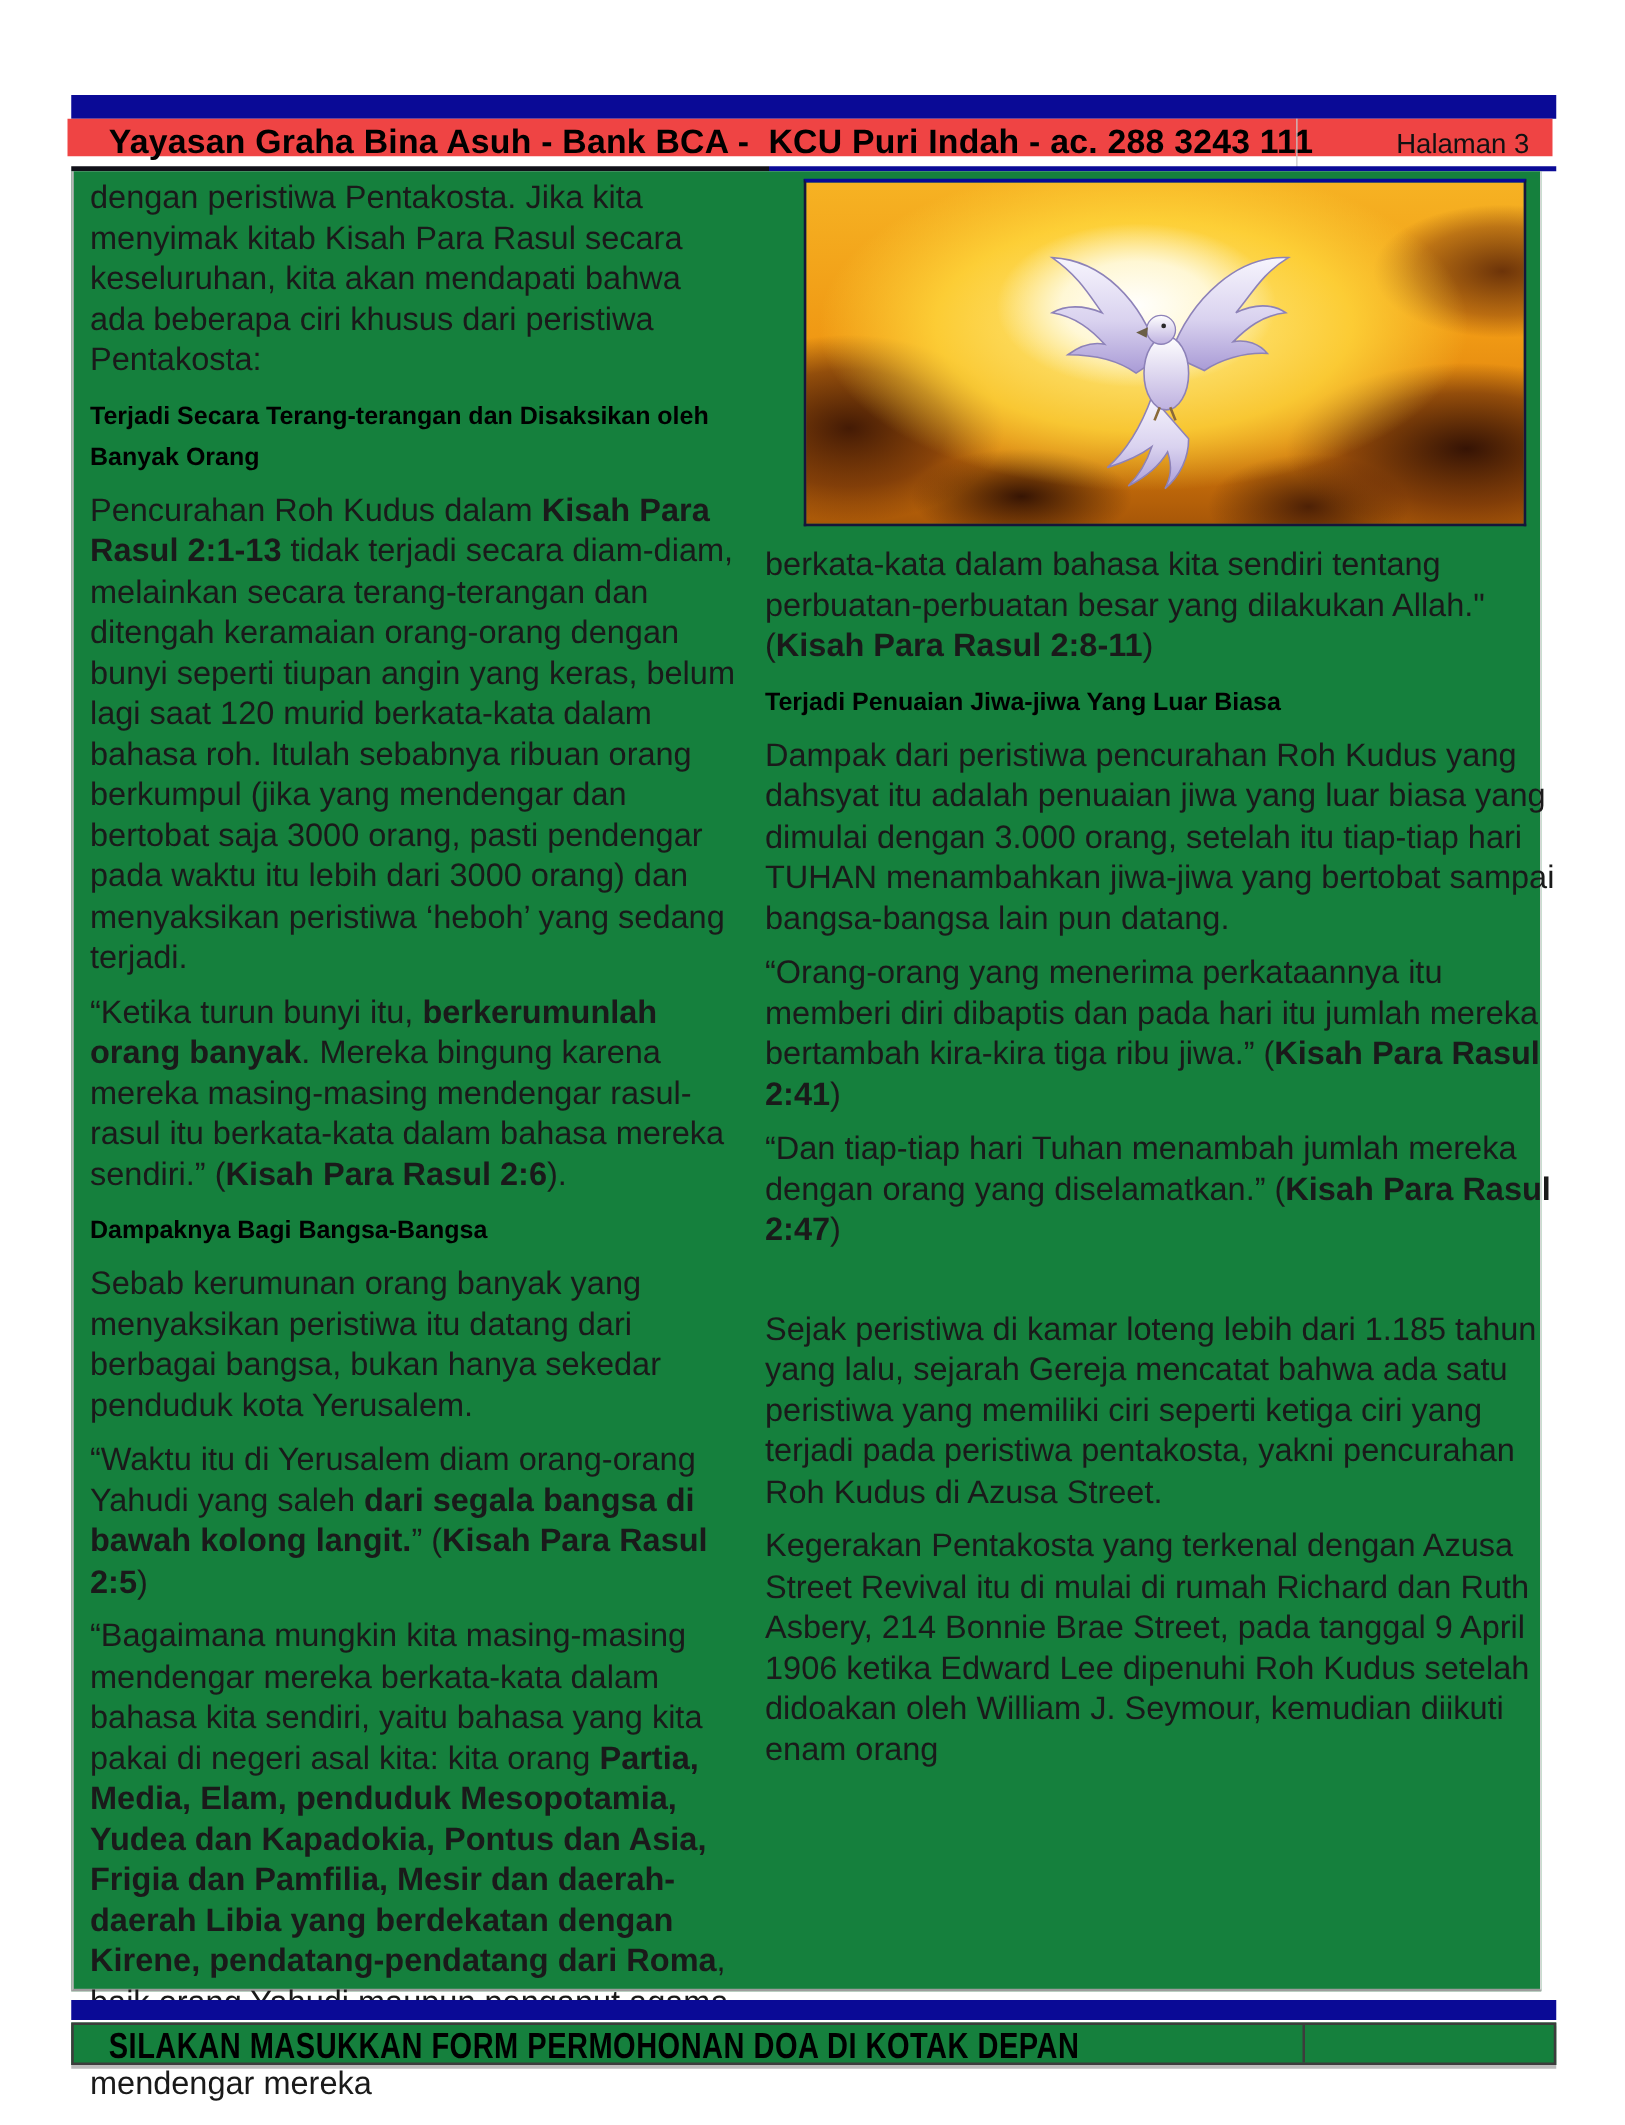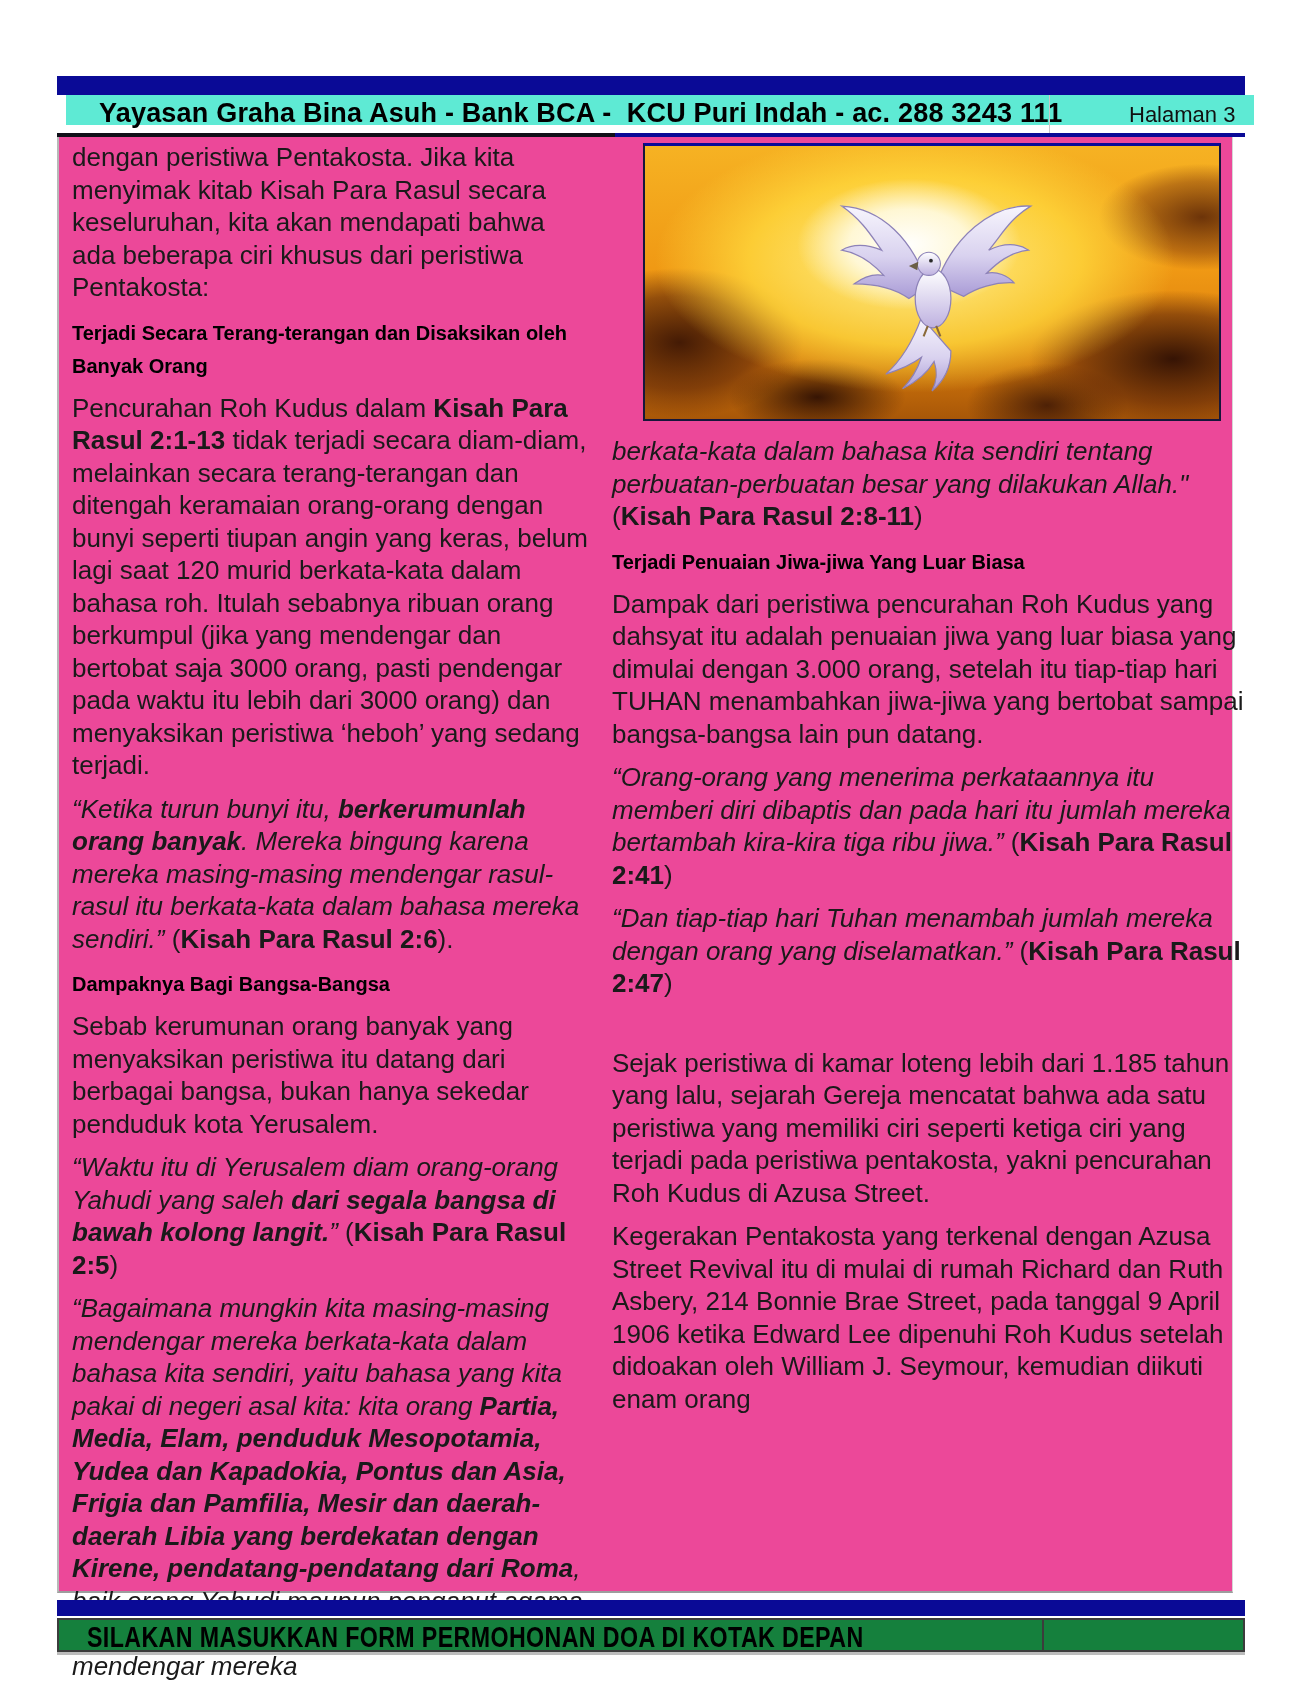--- a/index.html
+++ b/index.html
@@ -2,43 +2,43 @@
 <html><head>
 <meta charset="utf-8">
 <style>
   html,body{margin:0;padding:0;}
   body{
     width:1300px;height:1700px;position:relative;background:#ffffff;
     font-family:"Liberation Sans", sans-serif;color:#1a1a1a;overflow:hidden;
   }
   
   .topbar{position:absolute;left:57px;width:1188px;top:76px;height:19px;background:#0a0a96;}
-  .hdr-row{position:absolute;left:66px;width:1188px;top:95px;height:30px;background:#5eead4;}
+  .hdr-row{position:absolute;left:54px;width:1188px;top:95px;height:30px;background:#ef4444;}
   .hdr-title{
     position:absolute;left:33px;top:3px;font-size:27px;font-weight:bold;color:#000;
     letter-spacing:0.2px;white-space:pre;
   }
   .hdr-page{position:absolute;left:1063px;top:7px;font-size:22px;color:#111;text-align:center;}
   .hdr-divider{position:absolute;left:983px;top:0;width:1px;height:40px;background:#c9c9c9;}
   .hdr-line{
     position:absolute;left:57px;width:1188px;top:133px;height:4px;
     background:linear-gradient(to right,#101018 0 47%,#0a0a96 47% 100%);
   }
   
   .content{
-    position:absolute;left:57px;top:137px;width:1176px;height:1456px;background:#ec4899;
+    position:absolute;left:57px;top:137px;width:1176px;height:1456px;background:#15803d;
     border-left:2px solid #b8b8b8;border-right:1px solid #d6d6d6;border-bottom:2px solid #9d9d9d;
     box-sizing:border-box;
   }
   .col-left{position:absolute;left:13px;top:4px;width:518px;}
   .col-right{position:absolute;left:553px;top:4px;width:636px;}
   .blk{margin:0 0 11px 0;font-size:26px;line-height:32.5px;color:#1a1a1a;}
   .blk.heading{font-weight:bold;font-size:20px;line-height:33px;margin:13px 0 9px 0;color:#000;}
   .blk .b{font-weight:bold;}
-  .blk .i{font-style:italic;margin-top:40px;}
+  .blk .i{margin-top:40px;}
   .spacer{width:100%;}
   
   .painting{
     position:relative;margin:2px 0 14px 31px;width:578px;height:278px;
     border:2px solid #16163a;border-top:3px solid #0a0a96;box-sizing:border-box;
     background:
       radial-gradient(ellipse 26% 32% at 46% 36%, rgba(255,255,255,.98) 0%, rgba(255,250,225,.9) 40%, rgba(255,248,200,0) 75%),
       radial-gradient(ellipse 58% 62% at 47% 42%, rgba(255,242,150,.95) 0%, rgba(255,216,60,.8) 50%, rgba(255,200,40,0) 78%),
       radial-gradient(ellipse 30% 38% at 6% 72%, rgba(55,18,4,.92) 0%, rgba(90,35,8,.6) 45%, rgba(90,35,8,0) 72%),
       radial-gradient(ellipse 34% 34% at 92% 78%, rgba(45,14,4,.95) 0%, rgba(95,38,8,.6) 48%, rgba(95,38,8,0) 74%),

